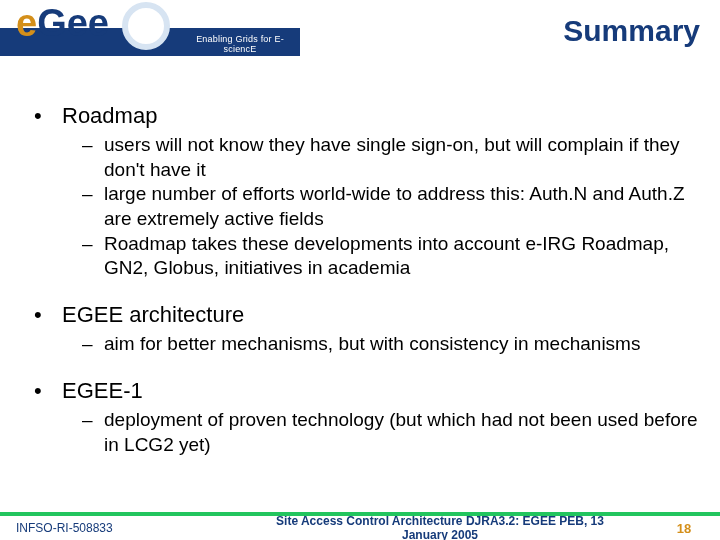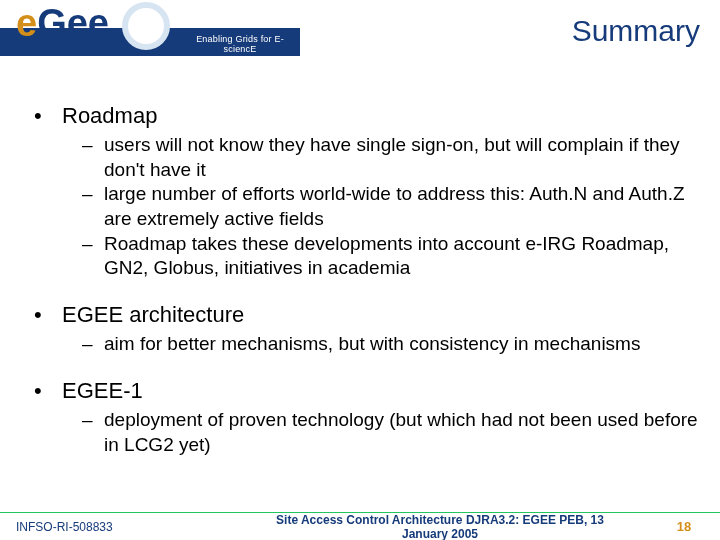--- a/index.html
+++ b/index.html
@@ -70,21 +70,21 @@
     border: 6px solid #d7e4f2;
     border-radius: 50%;
     background: #fff;
     z-index: 1;
   }
   .title {
     position: absolute;
     right: 20px;
     top: 14px;
     font-size: 30px;
-    font-weight: normal;
+    font-weight: bold;
     color: #163b7a;
   }
   .content {
     padding: 22px 22px 0 34px;
   }
   .heading {
     font-size: 22px;
     font-weight: bold;
     color: #000;
     line-height: 1.25;
@@ -118,21 +118,21 @@
     display: inline-block;
     width: 22px;
     text-indent: 0;
   }
   .footer {
     position: absolute;
     bottom: 0;
     left: 0;
     width: 100%;
     height: 28px;
-    border-top: 1px solid #22c55e;
+    border-top: 4px solid #22c55e;
     display: flex;
     align-items: center;
     padding: 0 16px;
     gap: 36px;
   }
   .footer-left {
     color: #163b7a;
     font-size: 12px;
     flex: 0 0 200px;
   }

